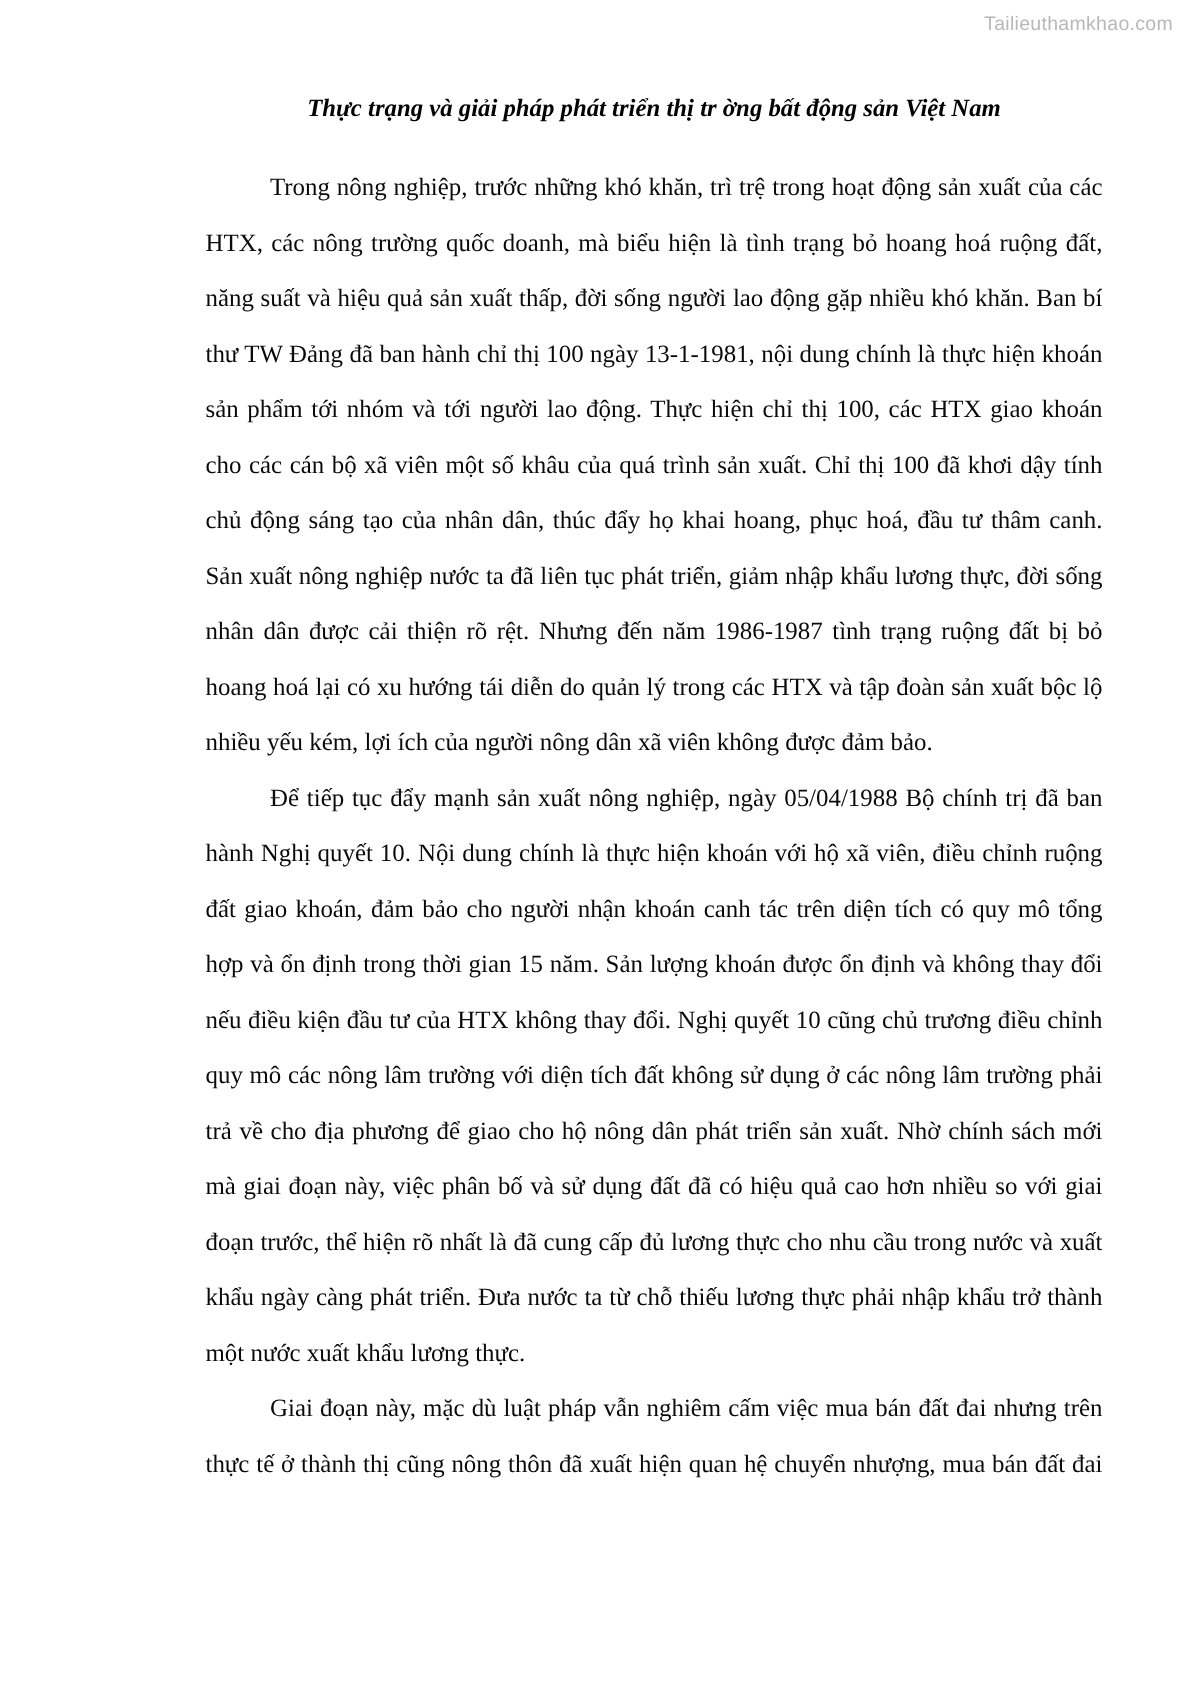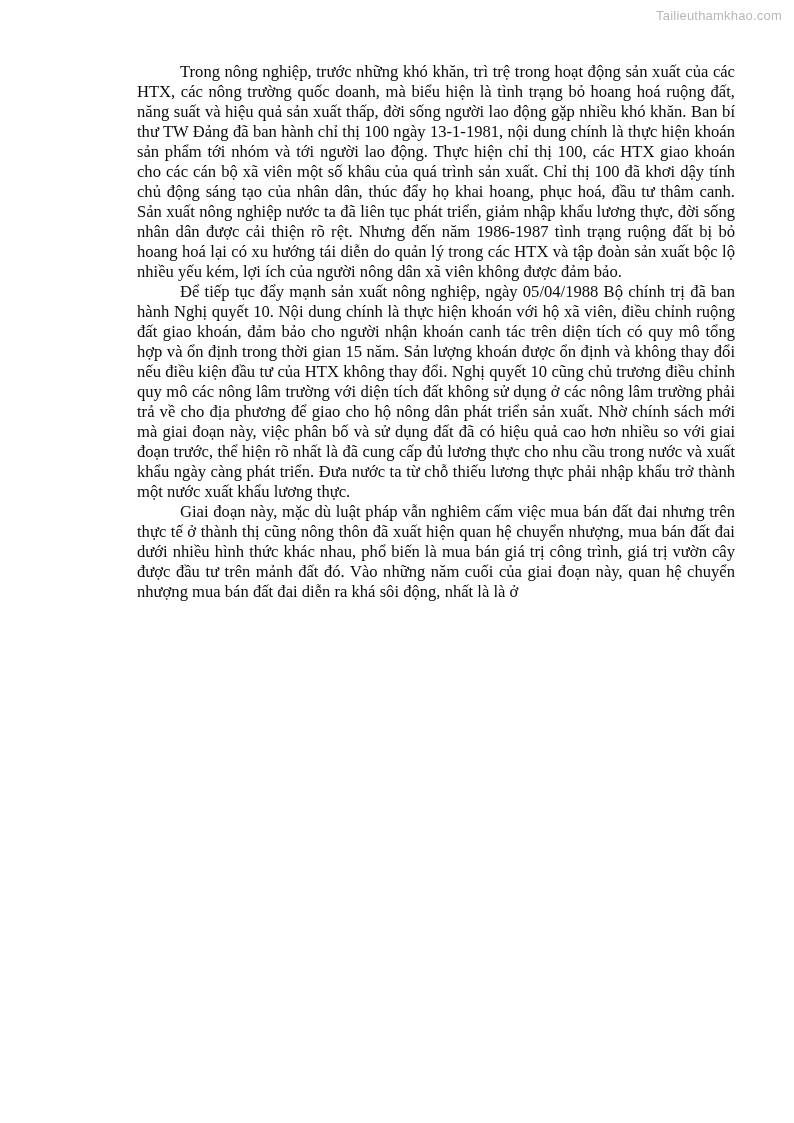--- a/index.html
+++ b/index.html
@@ -31,21 +31,21 @@
   .doc-title {
     font-size: 16.5px;
     font-weight: bold;
     font-style: italic;
     text-align: center;
     margin-bottom: 24px;
     color: #000000;
   }
   .para {
     font-size: 16.6px;
-    line-height: 20px;
+    line-height: 37px;
     text-align: justify;
     text-indent: 43px;
     color: #0a0a0a;
   }
   .footer {
     position: absolute;
     top: 1061px;
     left: 137px;
     width: 598px;
     display: flex;
@@ -64,20 +64,21 @@
   }
 </style>
 </head>
 <body>
 
 <div class="page">
 
   <div class="watermark">Tailieuthamkhao.com</div>
 
   <div class="content">
+    <h1 class="doc-title">Thực trạng và giải pháp phát triển thị tr ờng bất động sản Việt Nam</h1>
 
     <p class="para">Trong nông nghiệp, trước những khó khăn, trì trệ trong hoạt động sản xuất của các HTX, các nông trường quốc doanh, mà biểu hiện là tình trạng bỏ hoang hoá ruộng đất, năng suất và hiệu quả sản xuất thấp, đời sống người lao động gặp nhiều khó khăn. Ban bí thư TW Đảng đã ban hành chỉ thị 100 ngày 13-1-1981, nội dung chính là thực hiện khoán sản phẩm tới nhóm và tới người lao động. Thực hiện chỉ thị 100, các HTX giao khoán cho các cán bộ xã viên một số khâu của quá trình sản xuất. Chỉ thị 100 đã khơi dậy tính chủ động sáng tạo của nhân dân, thúc đẩy họ khai hoang, phục hoá, đầu tư thâm canh. Sản xuất nông nghiệp nước ta đã liên tục phát triển, giảm nhập khẩu lương thực, đời sống nhân dân được cải thiện rõ rệt. Nhưng đến năm 1986-1987 tình trạng ruộng đất bị bỏ hoang hoá lại có xu hướng tái diễn do quản lý trong các HTX và tập đoàn sản xuất bộc lộ nhiều yếu kém, lợi ích của người nông dân xã viên không được đảm bảo.</p>
 
     <p class="para">Để tiếp tục đẩy mạnh sản xuất nông nghiệp, ngày 05/04/1988 Bộ chính trị đã ban hành Nghị quyết 10. Nội dung chính là thực hiện khoán với hộ xã viên, điều chỉnh ruộng đất giao khoán, đảm bảo cho người nhận khoán canh tác trên diện tích có quy mô tổng hợp và ổn định trong thời gian 15 năm. Sản lượng khoán được ổn định và không thay đổi nếu điều kiện đầu tư của HTX không thay đổi. Nghị quyết 10 cũng chủ trương điều chỉnh quy mô các nông lâm trường với diện tích đất không sử dụng ở các nông lâm trường phải trả về cho địa phương để giao cho hộ nông dân phát triển sản xuất. Nhờ chính sách mới mà giai đoạn này, việc phân bố và sử dụng đất đã có hiệu quả cao hơn nhiều so với giai đoạn trước, thể hiện rõ nhất là đã cung cấp đủ lương thực cho nhu cầu trong nước và xuất khẩu ngày càng phát triển. Đưa nước ta từ chỗ thiếu lương thực phải nhập khẩu trở thành một nước xuất khẩu lương thực.</p>
 
     <p class="para">Giai đoạn này, mặc dù luật pháp vẫn nghiêm cấm việc mua bán đất đai nhưng trên thực tế ở thành thị cũng nông thôn đã xuất hiện quan hệ chuyển nhượng, mua bán đất đai dưới nhiều hình thức khác nhau, phổ biến là mua bán giá trị công trình, giá trị vườn cây được đầu tư trên mảnh đất đó. Vào những năm cuối của giai đoạn này, quan hệ chuyển nhượng mua bán đất đai diễn ra khá sôi động, nhất là là ở</p>
   </div>
 
   <div class="footer">
     <span class="footer-side">Đào Hồng Thắm</span>

